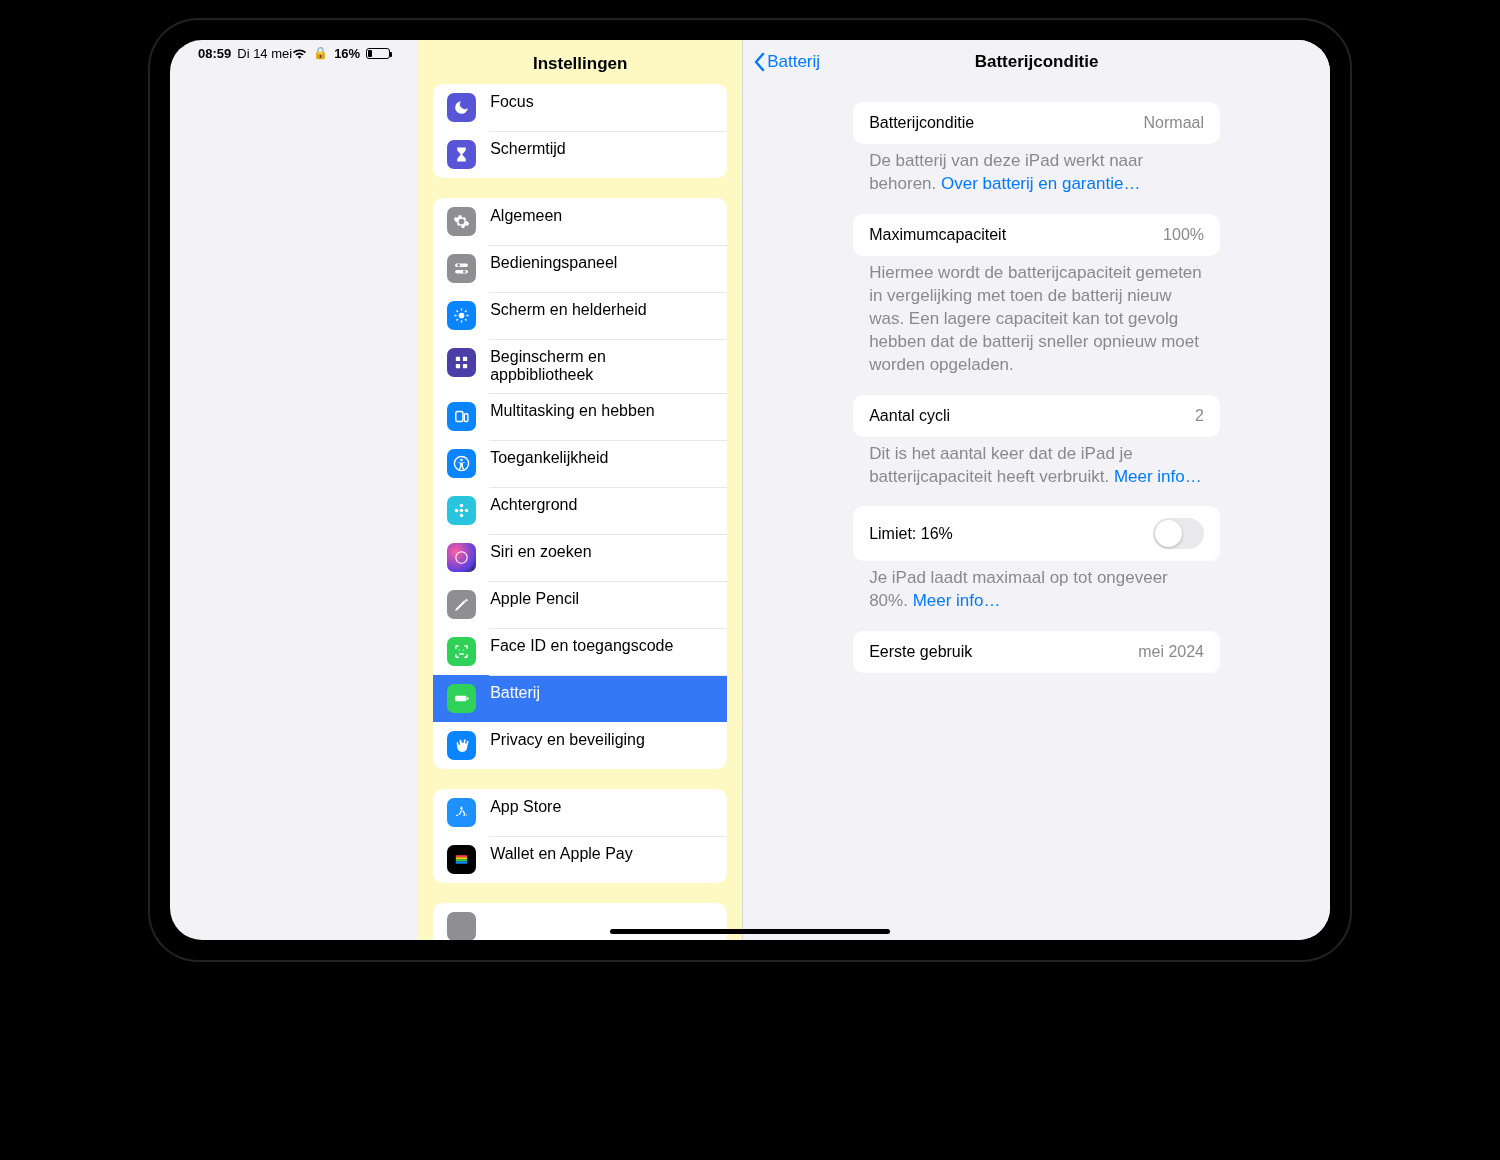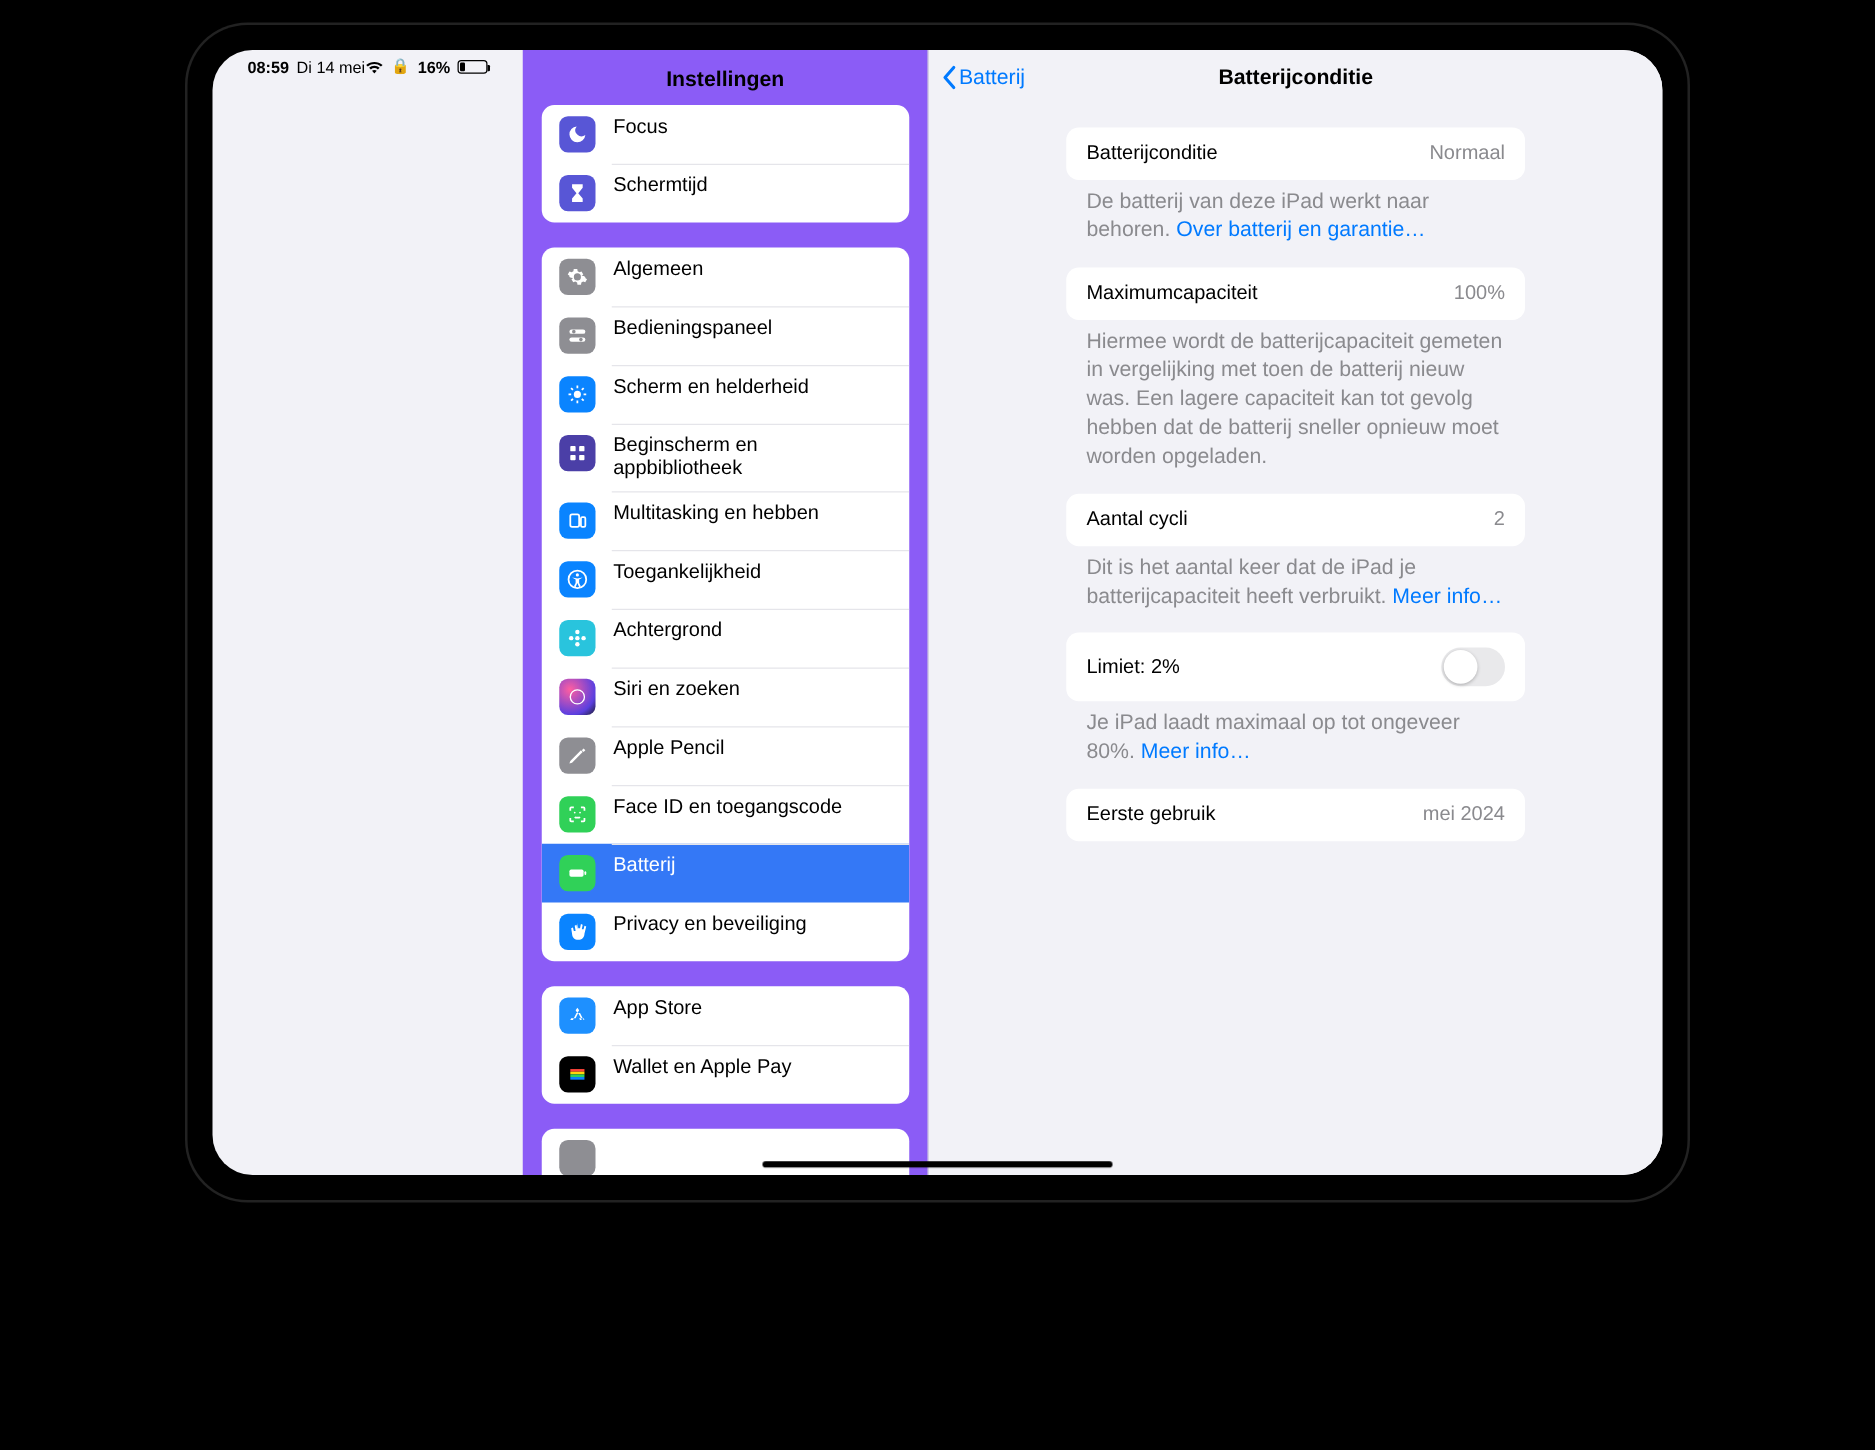--- a/index.html
+++ b/index.html
@@ -47,21 +47,21 @@
   .wifi-icon { width:15px; height:11px; position:relative;}
   .wifi-icon svg { display:block;}
   .content {
     flex:1;
     display:flex;
     overflow:hidden;
   }
   
   .sidebar {
     width: 325px;
-    background:#8b5cf6;
+    background:#fef9c3;
     border-right:1px solid #d8d8dc;
     display:flex;
     flex-direction:column;
   }
   .sidebar-header {
     text-align:center;
     font-size:17px;
     font-weight:600;
     padding:14px 0 10px 0;
     color:#000;
@@ -395,21 +395,21 @@
               </div>
             </div>
             <div class="footer-text">
               <span>Dit is het aantal keer dat de iPad je batterijcapaciteit heeft verbruikt. </span><a href="#">Meer info…</a>
             </div>
           </div>
 
           <div class="section">
             <div class="card">
               <div class="line">
-                <span>Limiet: 2%</span>
+                <span>Limiet: 16%</span>
                 <span class="switch">
                     <span class="knob"></span>
                   </span>
               </div>
             </div>
             <div class="footer-text">
               <span>Je iPad laadt maximaal op tot ongeveer 80%. </span><a href="#">Meer info…</a>
             </div>
           </div>
 

